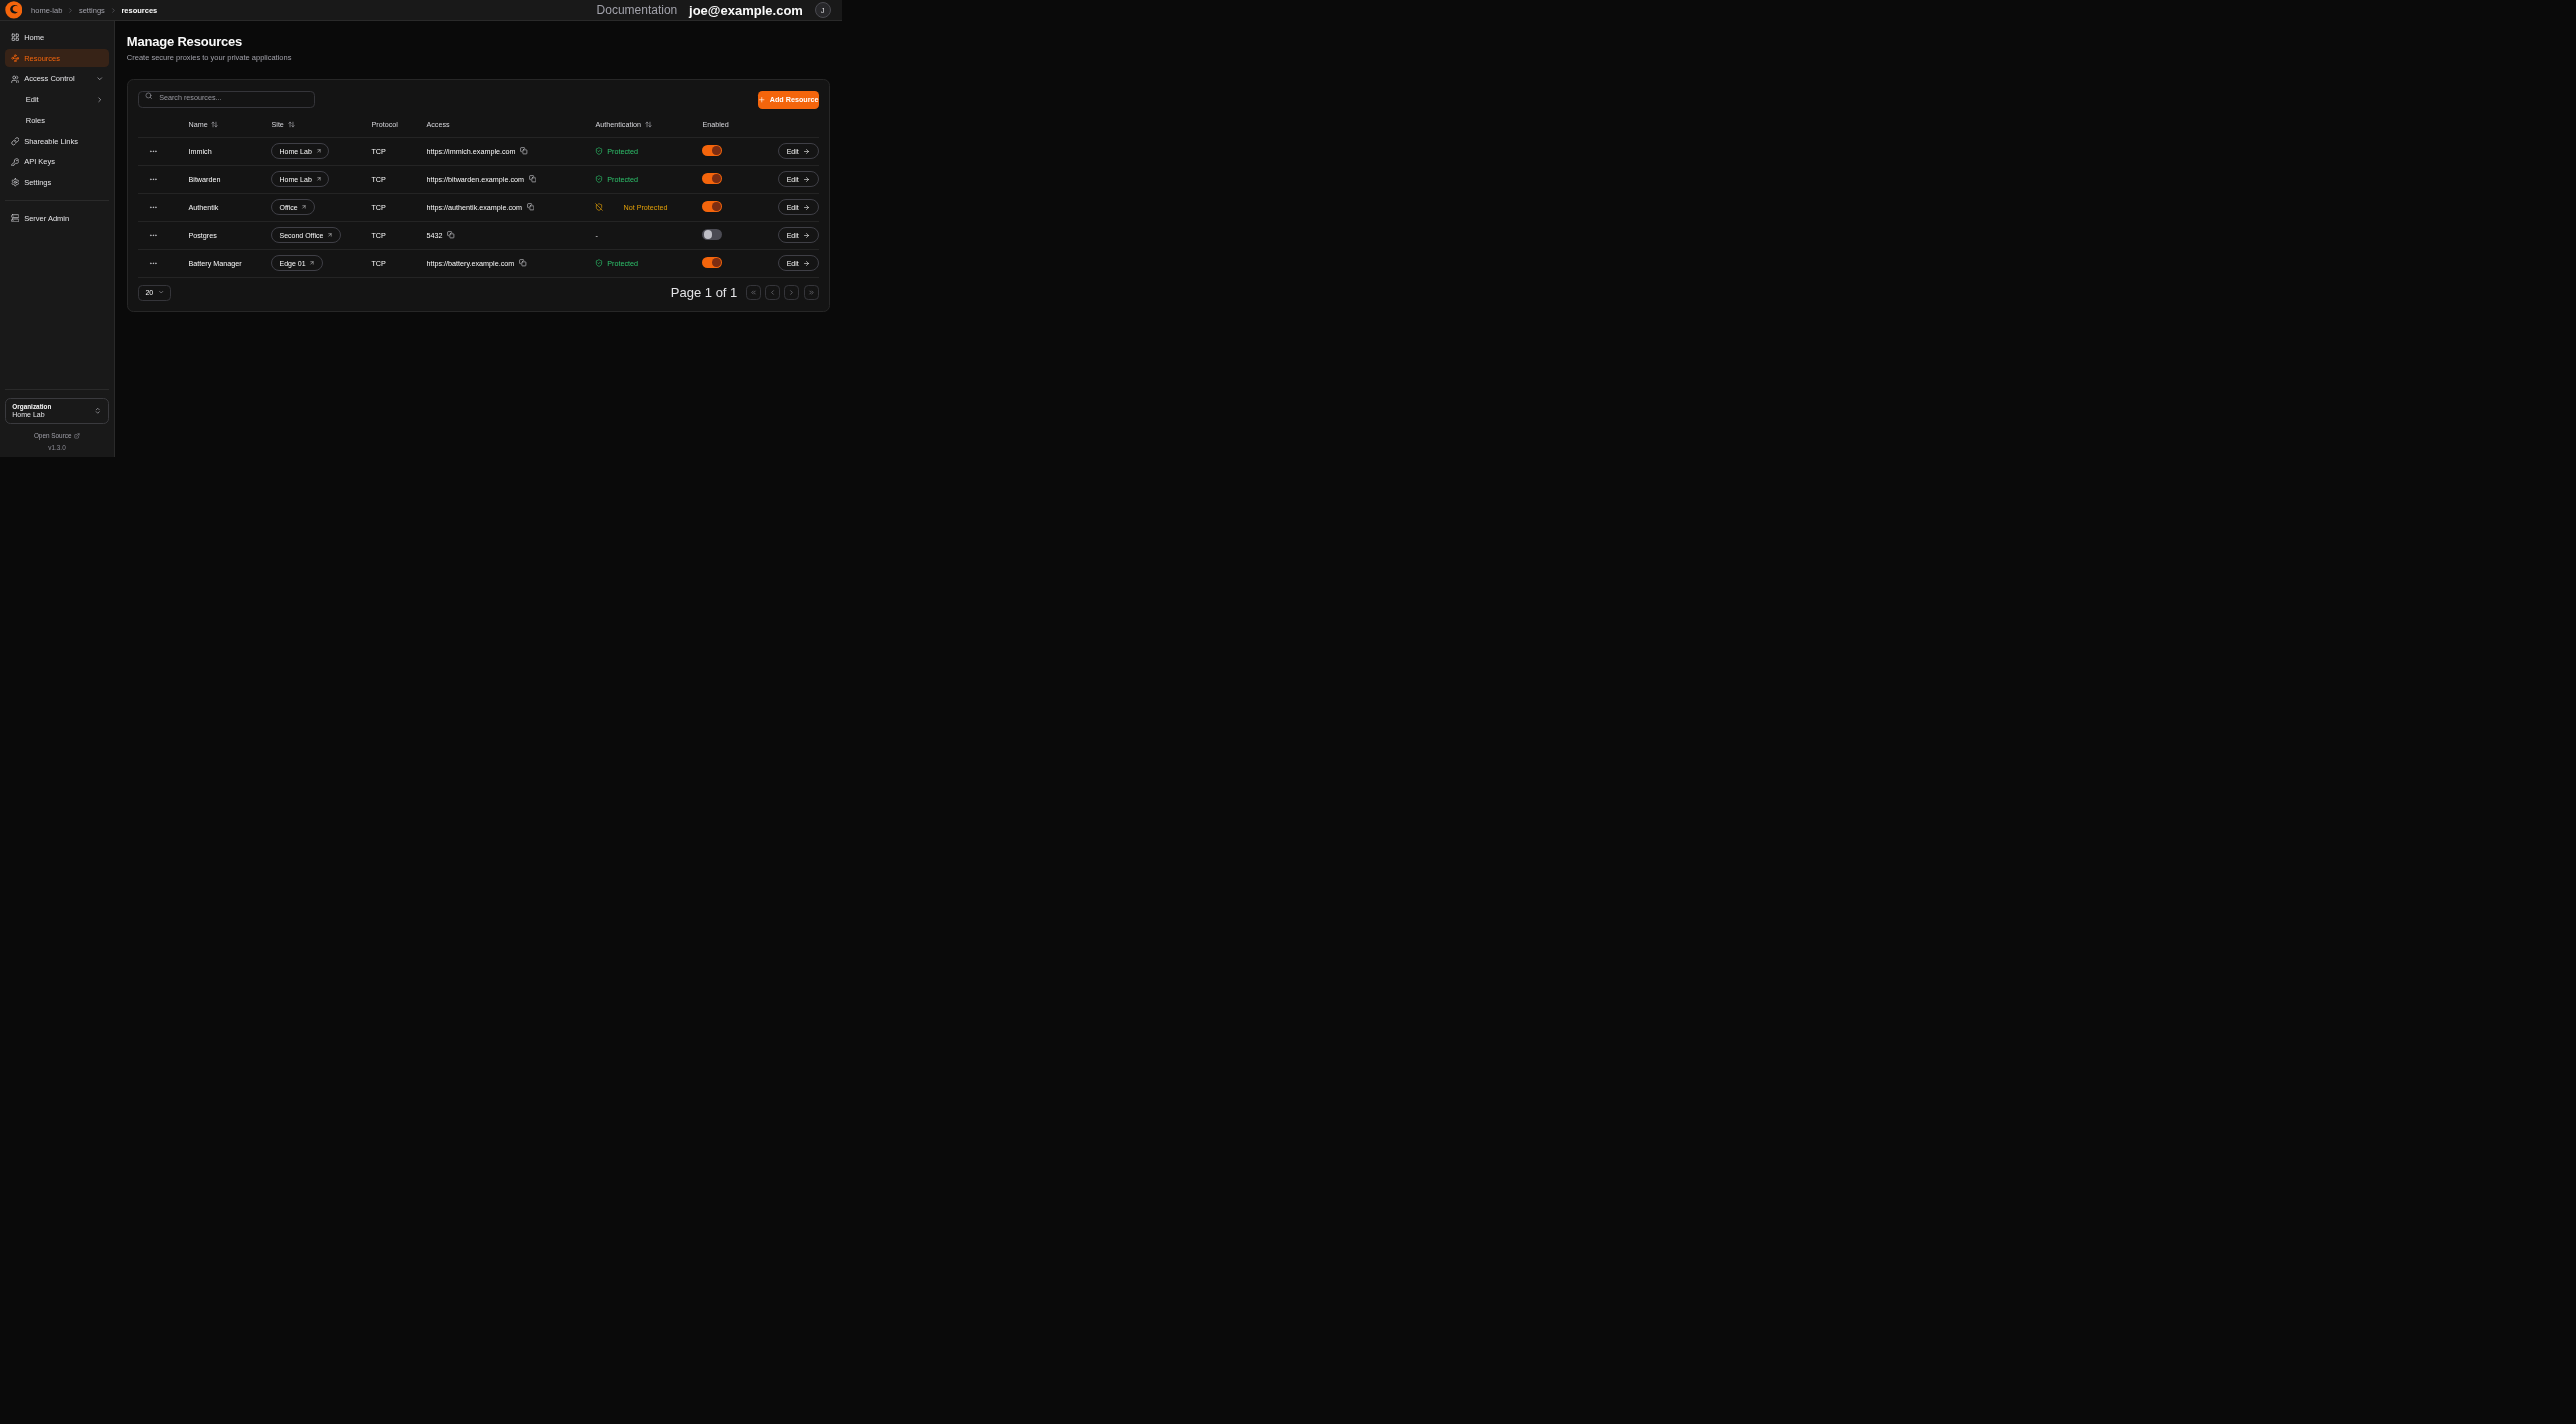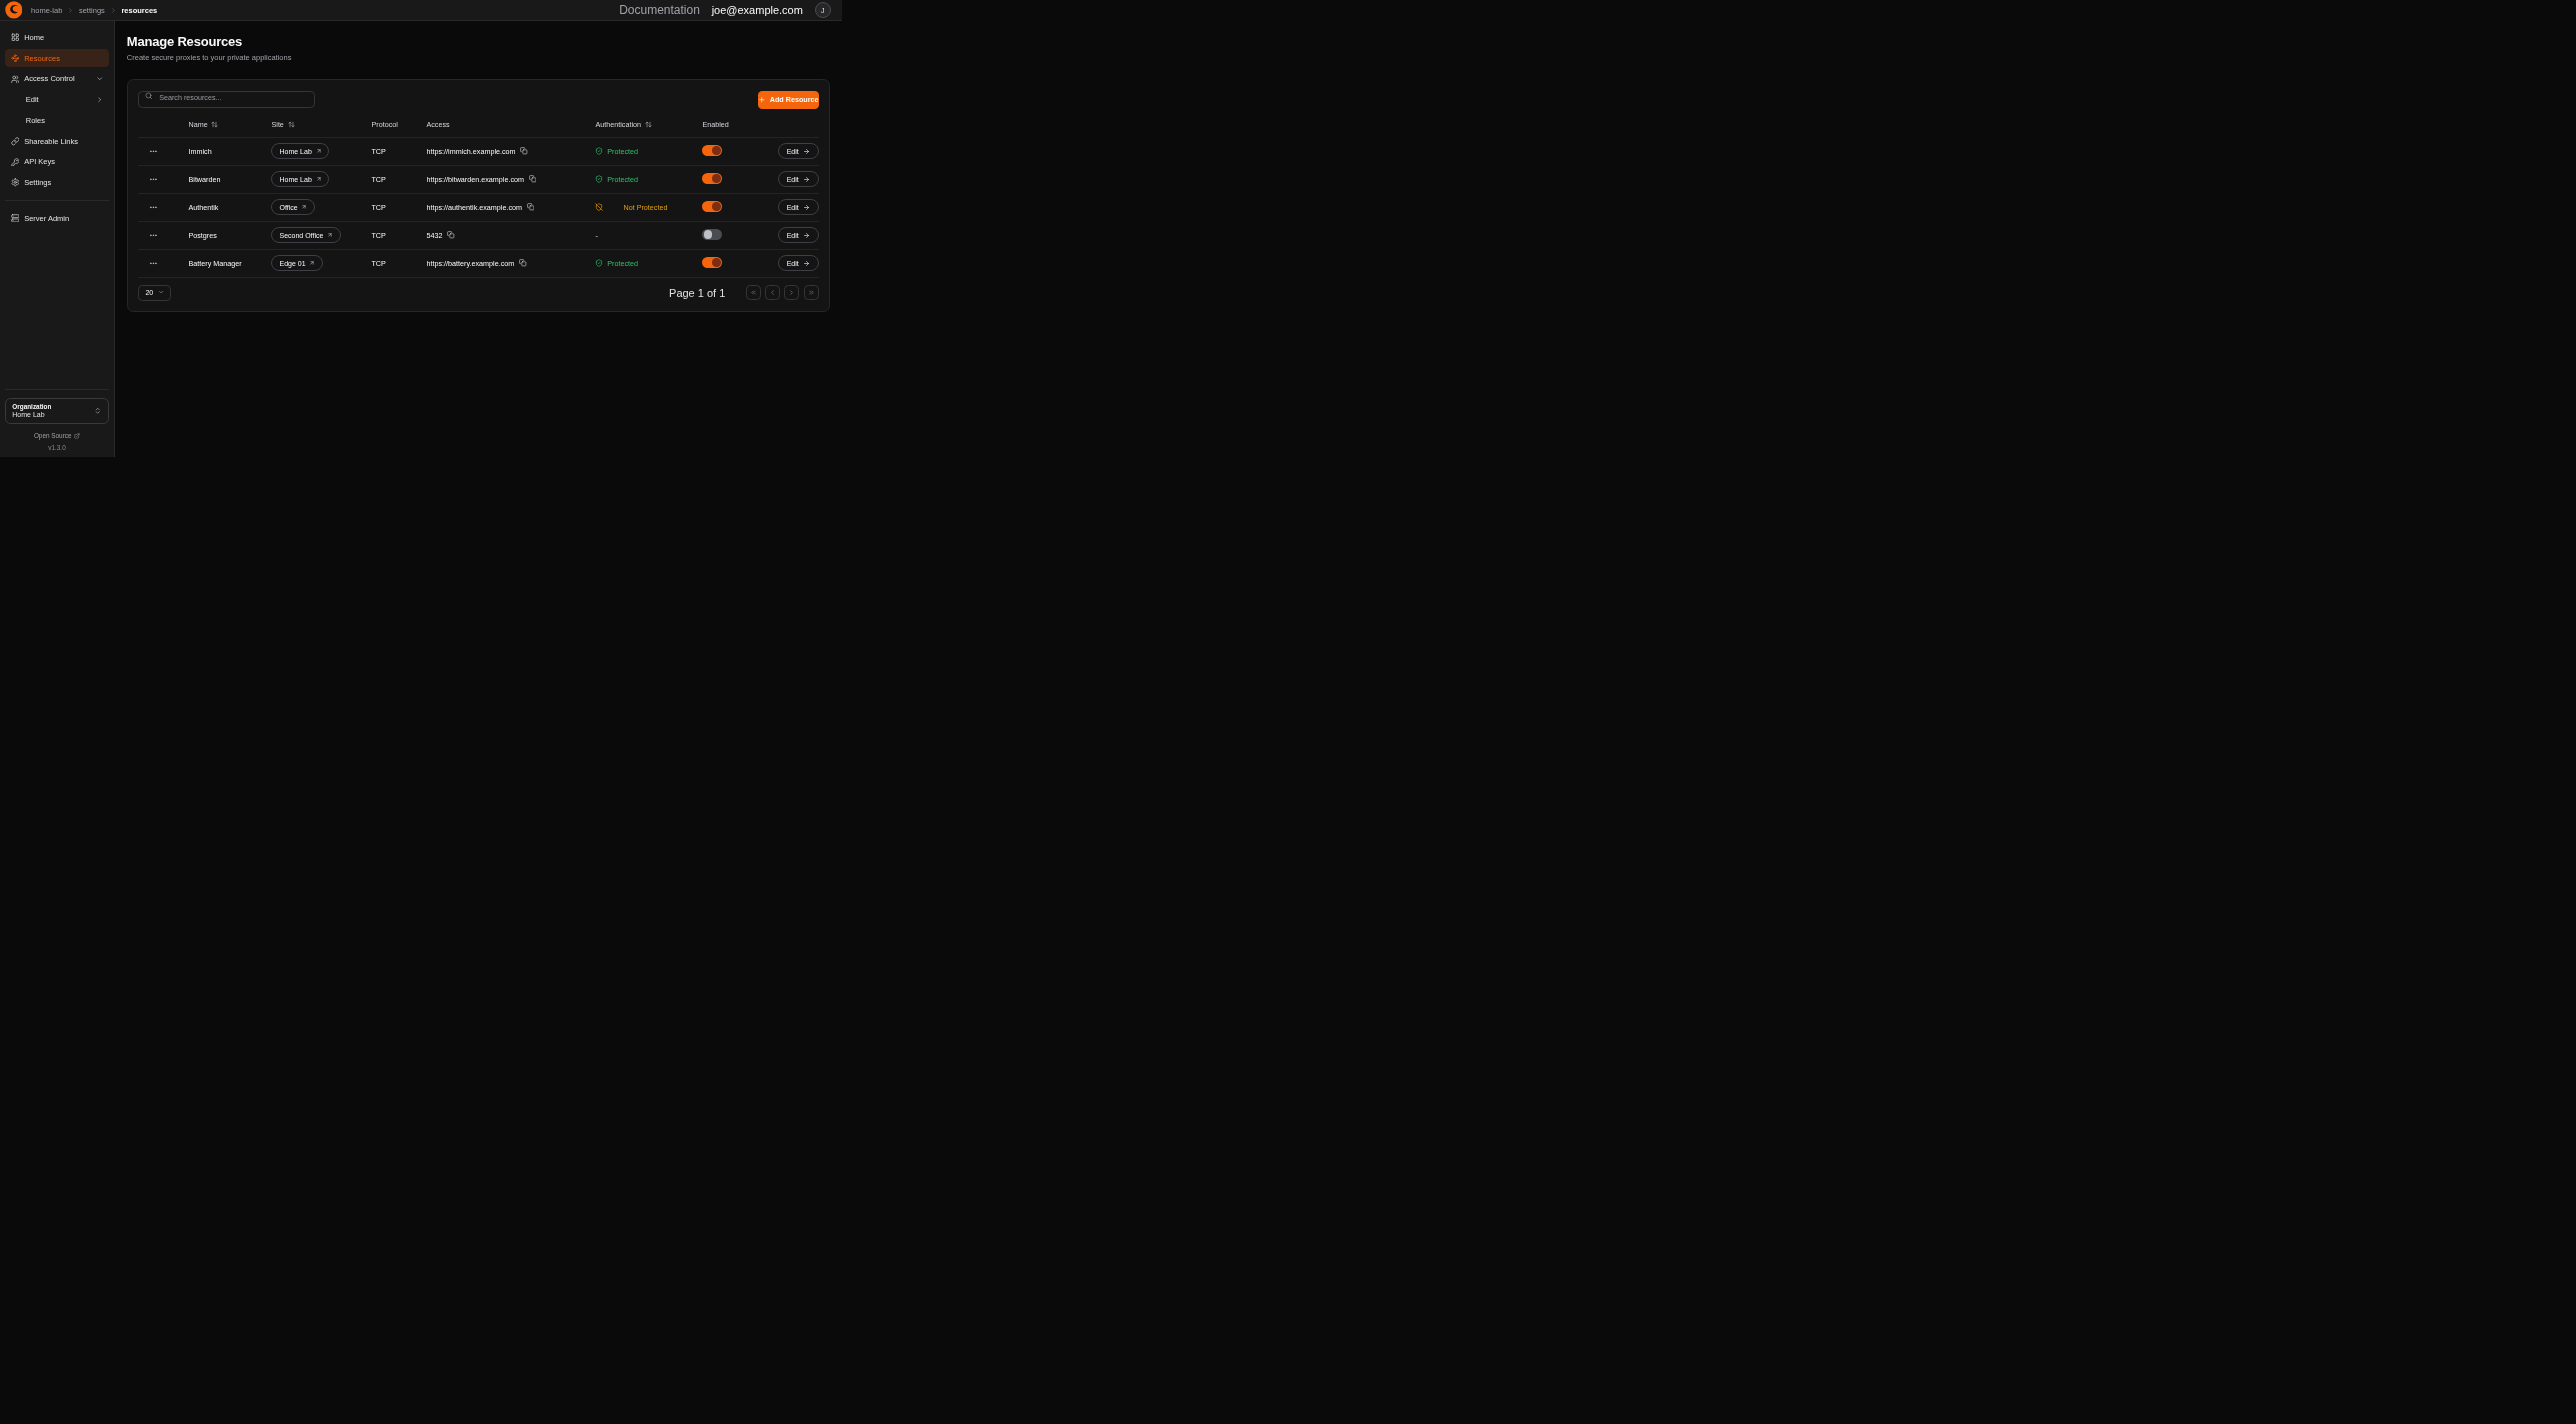--- a/index.html
+++ b/index.html
@@ -32,21 +32,21 @@
     height:21px;background:var(--panel-bg);border-bottom:0.5px solid var(--border);
     display:flex;align-items:center;padding:0 11.3px 0 4.8px;
   }
   .logo{width:17.7px;height:17.7px;margin-right:8.6px;cursor:pointer;}
   .breadcrumb{display:flex;align-items:center;gap:4.8px;}
   .crumb{color:var(--muted);text-decoration:none;font-size:7.5px;cursor:pointer;}
   .crumb.current{color:var(--text);font-weight:700;cursor:default;}
   .crumb-sep{width:7px;height:7px;color:#6b6b73;}
   .topbar-right{margin-left:auto;display:flex;align-items:center;gap:11.8px;}
   .doc-link{color:var(--muted);font-size:12px;text-decoration:none;cursor:pointer;}
-  .email{color:var(--text);font-size:11px;font-weight:400;cursor:pointer;}
+  .email{color:var(--text);font-size:13px;font-weight:700;cursor:pointer;}
   .avatar{
     width:16px;height:16px;border-radius:50%;background:#27272a;border:0.5px solid #4a4a50;
     display:flex;align-items:center;justify-content:center;font-size:7px;color:#e4e4e7;cursor:pointer;
   }
 
   
   .layout{display:flex;height:436px;}
 
   
   .sidebar{
@@ -144,21 +144,21 @@
   .edit-btn .s-icon{width:7px;height:7px;}
 
   
   .card-footer{display:flex;align-items:center;justify-content:space-between;margin-top:7px;}
   .page-size{
     display:inline-flex;align-items:center;gap:4.8px;height:16px;padding:0 5.9px;
     background:transparent;border:0.5px solid #35353a;border-radius:4.3px;color:var(--text);font-size:7px;
   }
   .page-size .s-icon{width:6.4px;height:6.4px;color:#b5b5bc;}
   .pager{display:flex;align-items:center;gap:4.3px;}
-  .page-info{font-size:11px;color:#e4e4e7;margin-right:16px;}
+  .page-info{font-size:13px;color:#e4e4e7;margin-right:4px;}
   .pg-btn{
     width:15px;height:15px;border-radius:4.3px;border:0.5px solid #35353a;background:transparent;
     color:#8d8d96;display:flex;align-items:center;justify-content:center;padding:0;
   }
   .pg-btn .s-icon{width:7px;height:7px;}
 </style>
 </head>
 <body>
 
 <header class="topbar">

